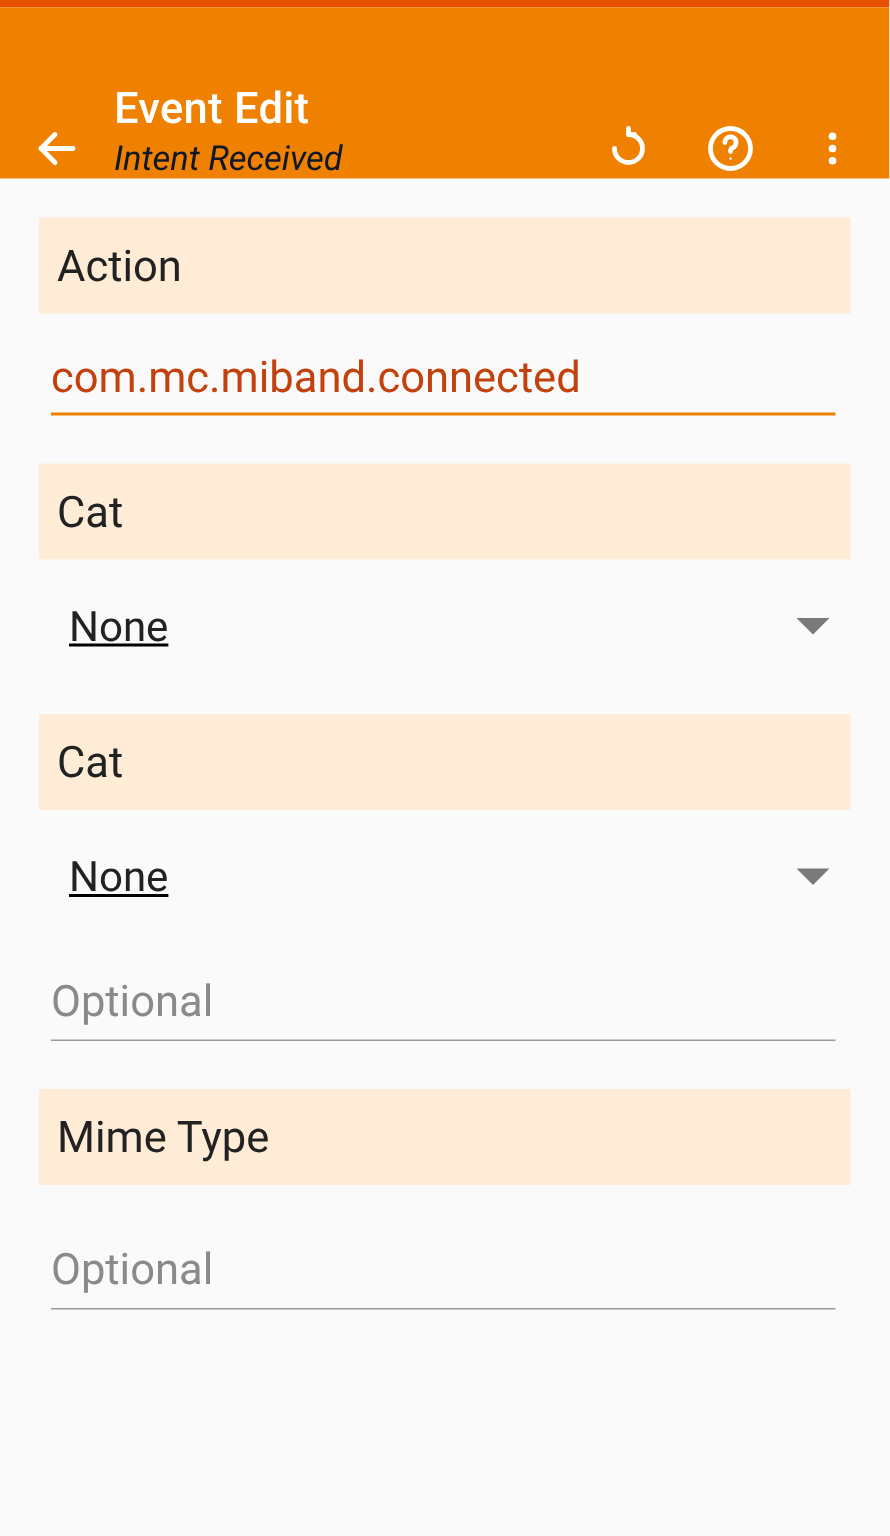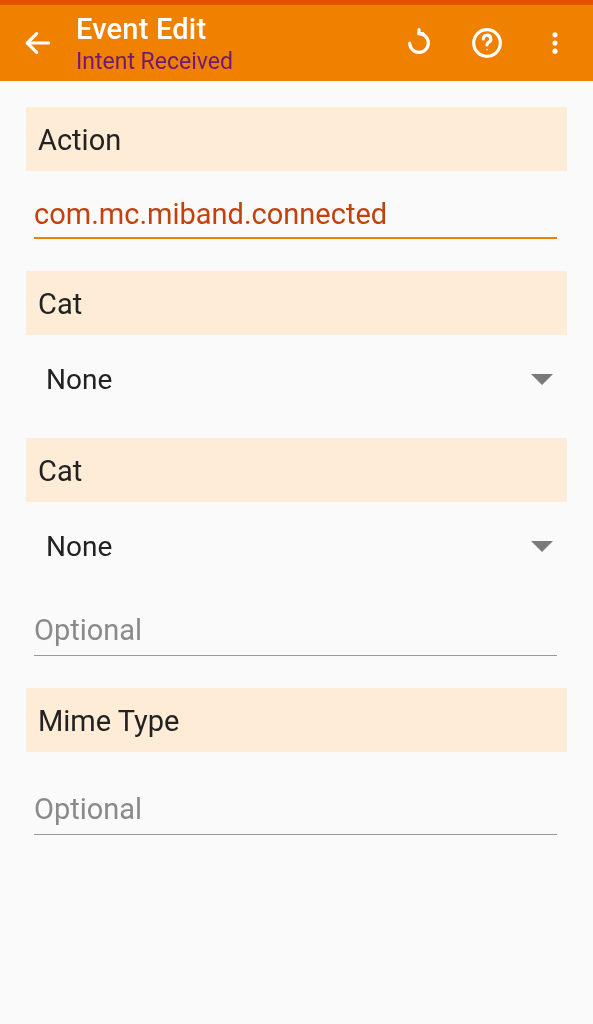--- a/index.html
+++ b/index.html
@@ -1,34 +1,34 @@
 <!DOCTYPE html>
 <html><head>
 <meta charset="utf-8">
 <style>
   * { box-sizing: border-box; margin: 0; padding: 0; }
   html, body { width: 593px; height: 1024px; font-family: Roboto, Arial, sans-serif; background: #fafafa; overflow: hidden; }
   .topbar-accent { height: 5px; background: #e65100; }
-  .appbar { height: 76px; background: #ef8000; display: flex; align-items: center; padding: 0 12px 0 18px; color: #fff; }
+  .appbar { height: 114px; background: #ef8000; display: flex; align-items: flex-end; padding: 0 12px 0 18px; color: #fff; }
   .back { width: 40px; height: 40px; display: flex; align-items: center; justify-content: center; cursor: pointer; }
   .titles { margin-left: 18px; flex: 1; }
   .title { font-size: 29px; font-weight: 500; letter-spacing: 0.2px; }
-  .subtitle { font-size: 23px; font-weight: 400; color: #701a75; margin-top: 2px; }
+  .subtitle { font-size: 23px; font-weight: 400; color: #0f172a; margin-top: 2px; font-style: italic; }
   .actions { display: flex; align-items: center; gap: 28px; margin-right: 6px; }
   .icon-btn { width: 40px; height: 40px; display: flex; align-items: center; justify-content: center; cursor: pointer; }
   .content { padding: 6px 26px; }
   .section-label { background: #ffecd6; padding: 16px 12px 14px; font-size: 29px; color: #222; margin-top: 32px; }
   .section-label.first { margin-top: 20px; }
   .text-input-wrap { margin-top: 20px; padding: 0 10px 0 8px; position: relative; }
   .text-input { width: 100%; border: none; border-bottom: 2px solid #ef8000; background: transparent; font-size: 29px; color: #c2410c; padding: 6px 0 6px 0; outline: none; font-family: inherit; }
   .text-input::placeholder { color: #8a8a8a; }
   .plain-input-wrap { margin-top: 34px; padding: 0 10px 0 8px; }
   .plain-input { width: 100%; border: none; border-bottom: 1.5px solid #9a9a9a; background: transparent; font-size: 29px; color: #222; padding: 6px 0 8px 0; outline: none; font-family: inherit; }
   .plain-input::placeholder { color: #8a8a8a; }
-  .dropdown { margin-top: 18px; padding: 10px 14px 10px 20px; display: flex; align-items: center; justify-content: space-between; cursor: pointer; }
+  .dropdown { margin-top: 18px; padding: 10px 14px 10px 20px; display: flex; align-items: center; justify-content: space-between; cursor: pointer; text-decoration: underline; }
   .dropdown-text { font-size: 28px; color: #222; }
   .chev { width: 0; height: 0; border-left: 11px solid transparent; border-right: 11px solid transparent; border-top: 11px solid #7a7a7a; }
   svg { display: block; }
 </style>
 </head>
 <body>
 
 <div class="topbar-accent"></div>
 
 <div class="appbar">

